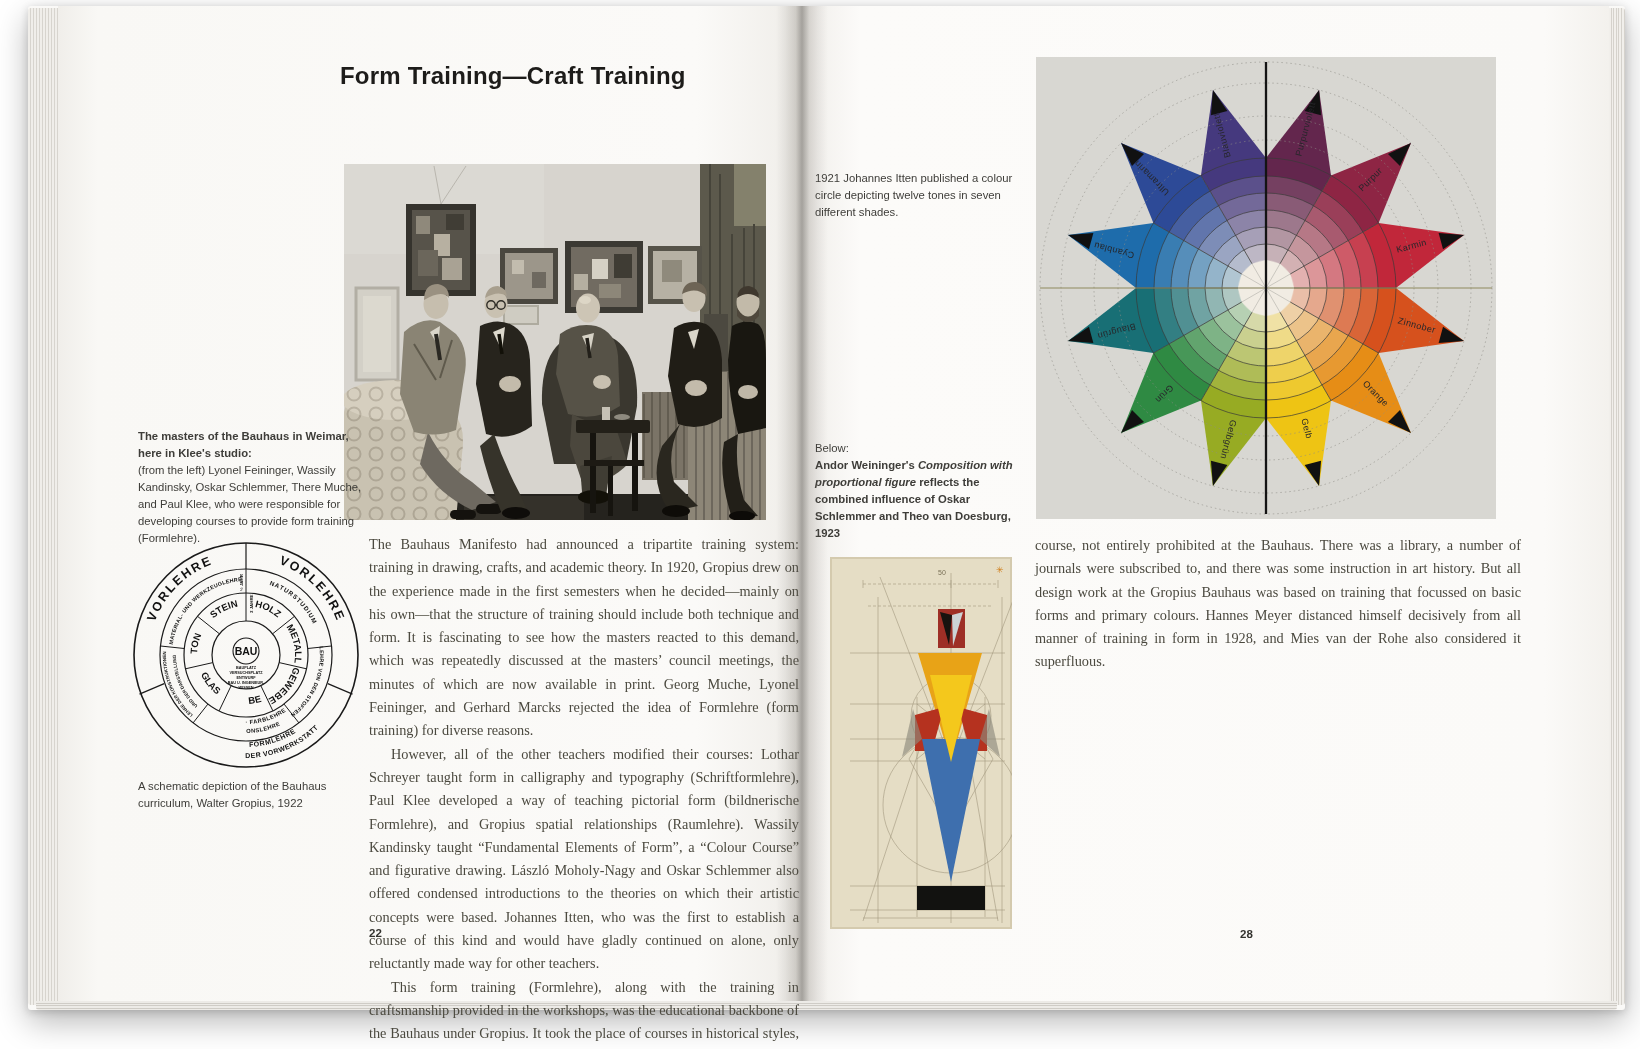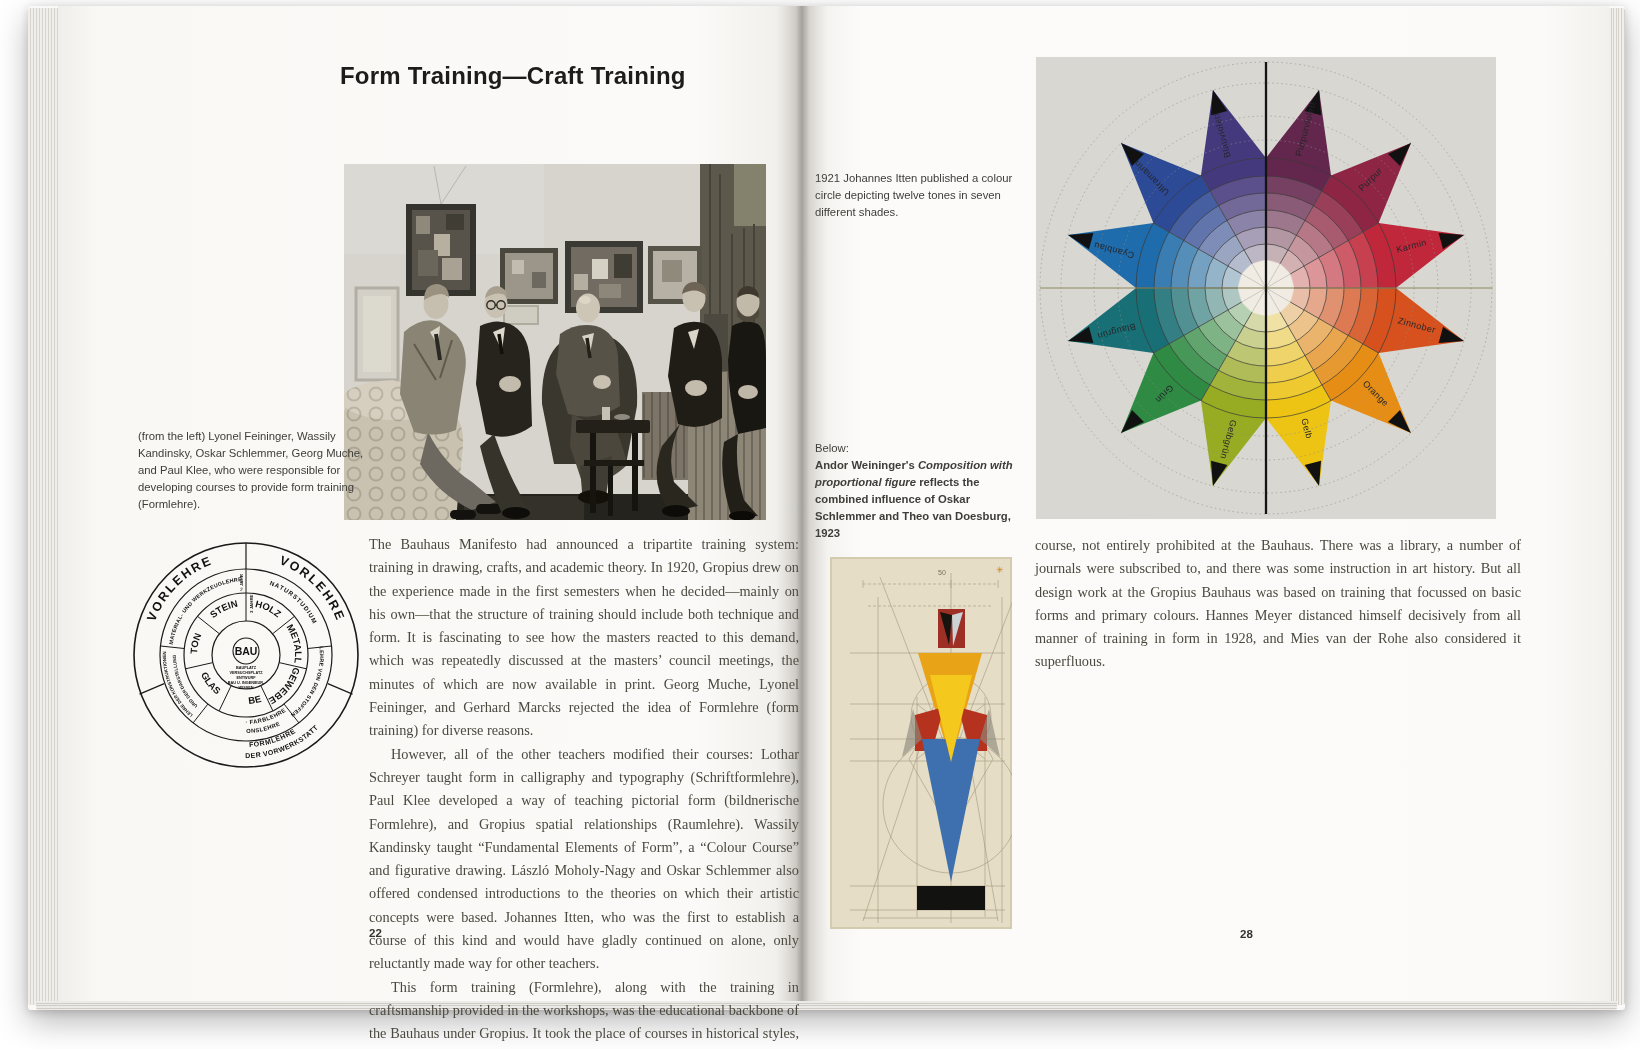--- a/index.html
+++ b/index.html
@@ -176,21 +176,22 @@
             <rect x="232" y="256" width="74" height="13" rx="2" fill="#232019"></rect>
             <rect x="246" y="269" width="6" height="80" fill="#16140f"></rect>
             <rect x="288" y="269" width="6" height="78" fill="#16140f"></rect>
             <rect x="264" y="298" width="5" height="54" fill="#16140f"></rect>
             <rect x="240" y="296" width="60" height="6" fill="#1d1a14"></rect>
           </g>
         </svg>
       </div>
 
       <div class="abs caption" style="left:80px;top:422px;width:236px;">
-        <div>(from the left) Lyonel Feininger, Wassily Kandinsky, Oskar Schlemmer, Georg Muche, and Paul Klee, who were responsible for developing courses to provide form training (Formlehre).</div>
+        <div class="cb">The masters of the Bauhaus in Weimar, here in Klee's studio:</div>
+        <div>(from the left) Lyonel Feininger, Wassily Kandinsky, Oskar Schlemmer, There Muche, and Paul Klee, who were responsible for developing courses to provide form training (Formlehre).</div>
       </div>
 
       <div class="abs" style="left:73px;top:527px;width:230px;height:242px;">
         <svg width="230" height="242" viewBox="0 0 230 242">
           <defs>
             <path id="cw97" d="M115,25 a97,97 0 1,1 -0.01,0" fill="none"></path>
             <path id="cw74" d="M115,48 a74,74 0 1,1 -0.01,0" fill="none"></path>
             <path id="cw80" d="M115,42 a80,80 0 1,1 -0.01,0" fill="none"></path>
             <path id="cw70" d="M115,52 a70,70 0 1,1 -0.01,0" fill="none"></path>
             <path id="cw49" d="M115,73 a49,49 0 1,1 -0.01,0" fill="none"></path>
@@ -271,20 +272,21 @@
               <text x="115" y="136">BAUPLATZ</text>
               <text x="115" y="141">VERSUCHSPLATZ</text>
               <text x="115" y="146">ENTWURF</text>
               <text x="115" y="151">BAU U. INGENIEUR-</text>
               <text x="115" y="156">WISSEN</text>
             </g>
           </g>
         </svg>
       </div>
 
+      <div class="abs caption cb" style="left:80px;top:772px;width:230px;">A schematic depiction of the Bauhaus curriculum, Walter Gropius, 1922</div>
 
       <div class="abs body-text" style="left:311px;top:527px;width:430px;">
         <p>The Bauhaus Manifesto had announced a tripartite training system: training in drawing, crafts, and academic theory. In 1920, Gropius drew on the experience made in the first semesters when he decided—mainly on his own—that the structure of training should include both technique and form. It is fascinating to see how the masters reacted to this demand, which was repeatedly discussed at the masters’ council meetings, the minutes of which are now available in print. Georg Muche, Lyonel Feininger, and Gerhard Marcks rejected the idea of Formlehre (form training) for diverse reasons.</p>
         <p class="ind">However, all of the other teachers modified their courses: Lothar Schreyer taught form in calligraphy and typography (Schriftformlehre), Paul Klee developed a way of teaching pictorial form (bildnerische Formlehre), and Gropius spatial relationships (Raumlehre). Wassily Kandinsky taught “Fundamental Elements of Form”, a “Colour Course” and figurative drawing. László Moholy-Nagy and Oskar Schlemmer also offered condensed introductions to the theories on which their artistic concepts were based. Johannes Itten, who was the first to establish a course of this kind and would have gladly continued on alone, only reluctantly made way for other teachers.</p>
         <p class="ind">This form training (Formlehre), along with the training in craftsmanship provided in the workshops, was the educational backbone of the Bauhaus under Gropius. It took the place of courses in historical styles, or on drawing classical statuary and decorative ornaments from plaster models, common in other art schools. Josef Albers expressed support for Gropius’s programme in a special issue of Junge Menschen in 1924, arguing that “a knowledge of history impedes production”. Nevertheless, history was, of</p>
       </div>
 
       <div class="abs pagenum" style="left:311px;top:921px;">22</div>
     </div>
 

